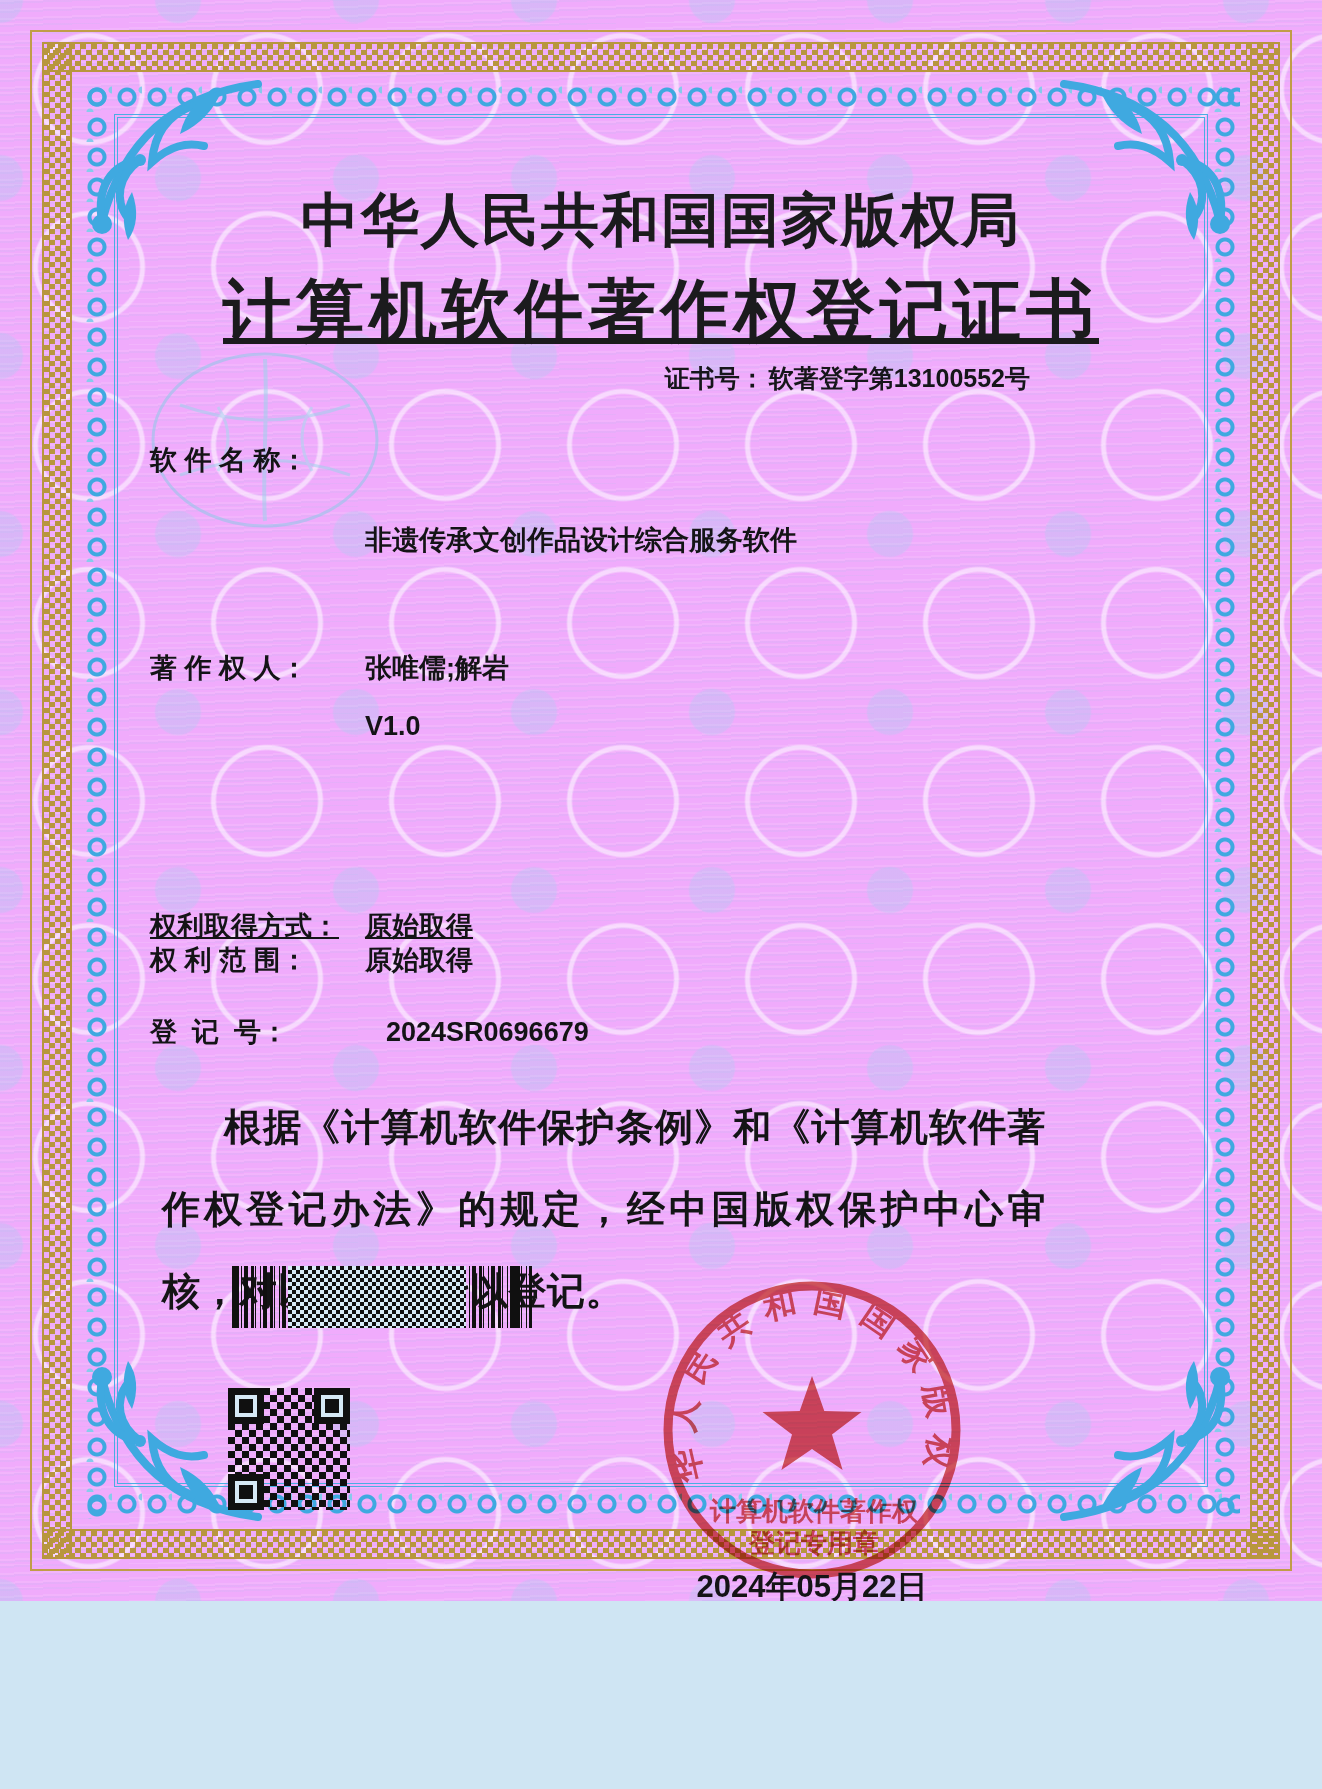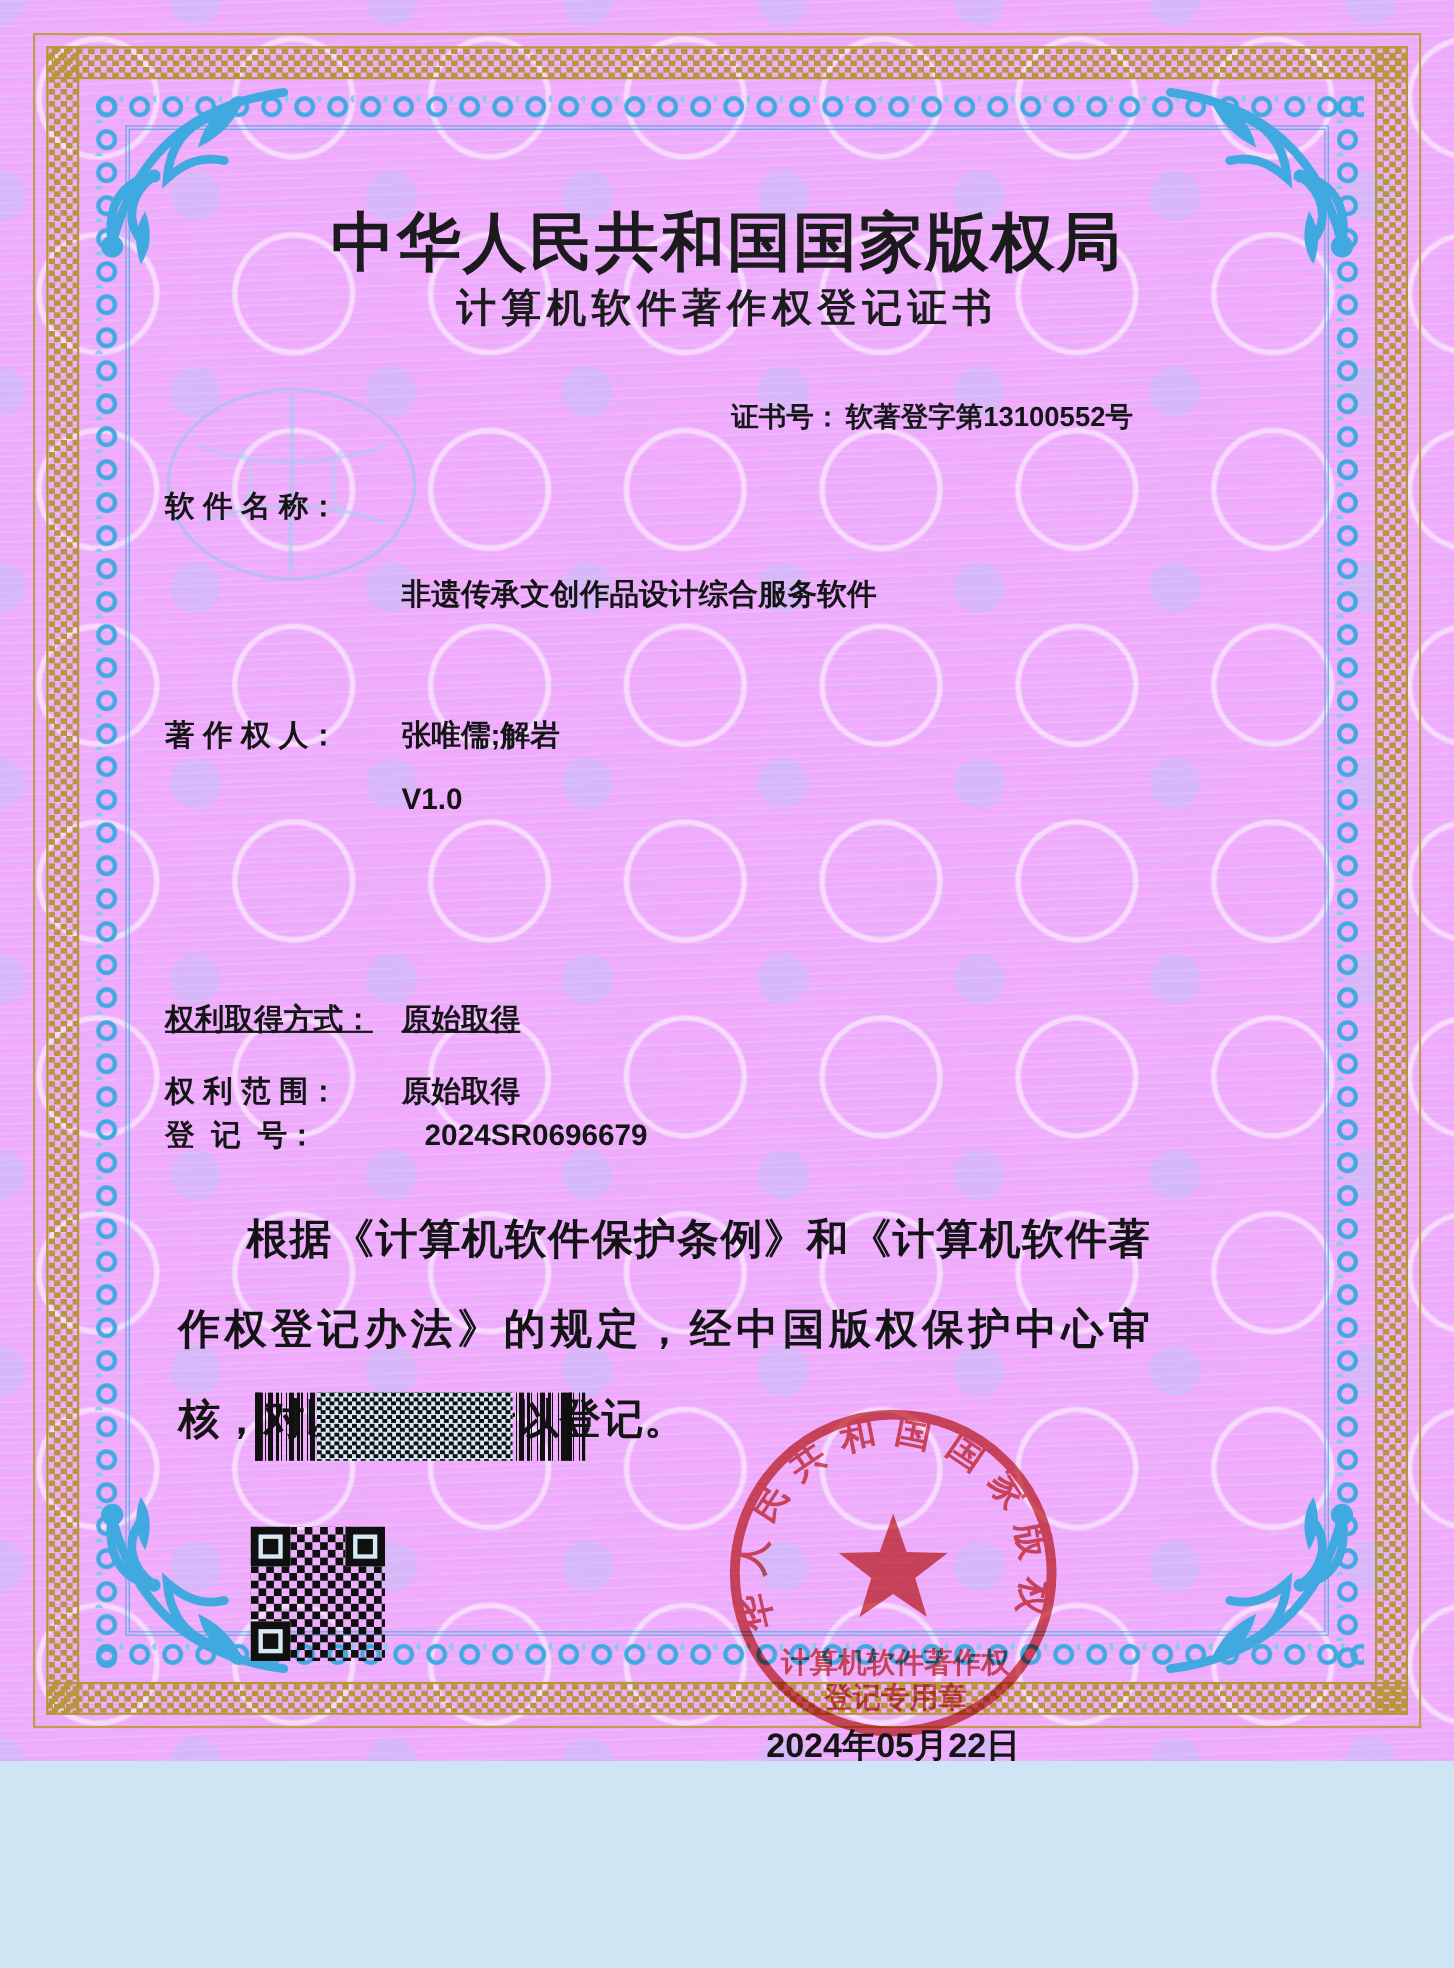--- a/index.html
+++ b/index.html
@@ -45,28 +45,28 @@
   .corner.tl{left:72px;top:72px;}
   .corner.tr{right:72px;top:72px;transform:scaleX(-1);}
   .corner.bl{left:72px;bottom:72px;transform:scaleY(-1);}
   .corner.br{right:72px;bottom:72px;transform:scale(-1,-1);}
 
   .emboss-stamp{position:absolute;left:140px;top:345px;z-index:1;opacity:.55;}
 
   
   .title{position:absolute;left:0;width:100%;text-align:center;font-weight:bold;color:#1b1b1d;z-index:2;}
   .title.l1{top:182px;font-size:58px;letter-spacing:2px;}
-  .title.l2{top:256px;font-size:36px;letter-spacing:5px;}
+  .title.l2{top:266px;font-size:68px;letter-spacing:5px;text-decoration:underline;}
 
   .certno{position:absolute;top:362px;right:292px;z-index:2;font-size:25px;font-weight:bold;color:#16161a;display:flex;gap:4px;}
 
   .field{position:absolute;left:150px;z-index:2;display:flex;font-size:27px;font-weight:bold;color:#141416;line-height:40px;}
   .field .flabel{width:215px;white-space:pre;flex:0 0 auto;}
   .field .fvalue{white-space:pre;}
-  .field.f1{top:440px;} .field.f2{top:648px;} .field.f3{top:906px;text-decoration:underline;} .field.f4{top:972px;} .field.f5{top:1012px;gap:21px;}
+  .field.f1{top:440px;} .field.f2{top:648px;} .field.f3{top:906px;text-decoration:underline;} .field.f4{top:940px;} .field.f5{top:1012px;gap:21px;}
   .field .line2{margin-top:66px;}
 
   .body-par{position:absolute;left:162px;width:884px;top:1086px;z-index:2;
     font-size:38px;font-weight:700;color:#141416;line-height:82px;text-indent:62px;text-align:justify;letter-spacing:.5px;}
 
   
   .barcode{position:absolute;left:232px;top:1266px;width:300px;height:62px;z-index:2;
     background-image:repeating-linear-gradient(90deg,#101010 0 3px,rgba(0,0,0,0) 3px 4px,#101010 4px 5px,rgba(0,0,0,0) 5px 9px,#101010 9px 10px,rgba(0,0,0,0) 10px 12px,#101010 12px 16px,rgba(0,0,0,0) 16px 19px);}
   .barcode .mid{position:absolute;left:56px;right:66px;top:0;bottom:0;background-color:#d6e9f5;
     background-image:repeating-conic-gradient(#101010 0 25%, rgba(0,0,0,0) 0 50%);background-size:8px 8px;}

